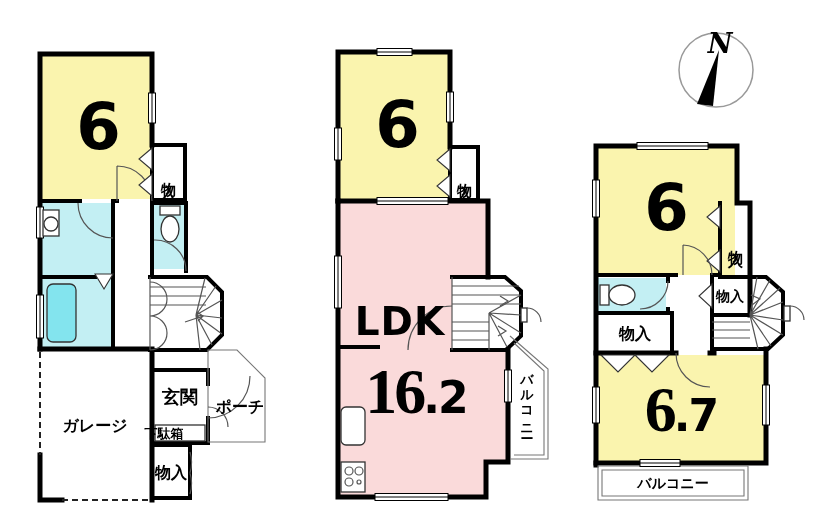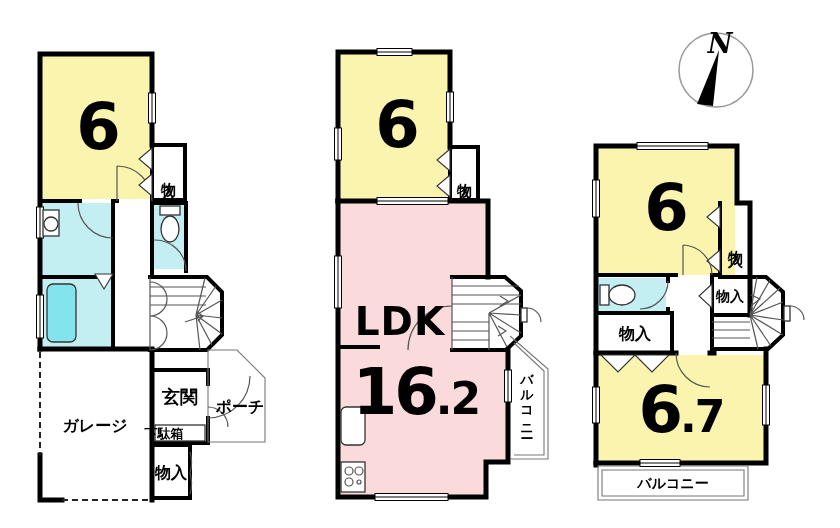--- a/index.html
+++ b/index.html
@@ -23,21 +23,21 @@
   .tubfill{fill:var(--bathtub-cyan,#83e4ee);stroke:#333;stroke-width:1.3;}
   .needle{fill:#000;}
   .compass-ring{fill:none;stroke:#999;stroke-width:1.5;}
 
   
   .lbl{position:absolute;transform:translate(-50%,-50%);font-weight:bold;
        white-space:nowrap;line-height:1;text-align:center;}
   .v{writing-mode:vertical-rl;text-orientation:upright;letter-spacing:2px;}
   .num{font-size:64px;letter-spacing:-3px;}
   .sizewrap{display:flex;align-items:baseline;}
-  .whole{font-size:64px;letter-spacing:-3px;font-weight:bold;}
+  .whole{font-size:64px;letter-spacing:-3px;font-weight:bold;font-family:Liberation Serif, serif;}
   .dec{font-size:44px;letter-spacing:-2px;font-weight:bold;}
   .ldk{font-size:39px;letter-spacing:1px;}
   .t17{font-size:18px;} .t16{font-size:16px;} .t15{font-size:15px;}
   .t14{font-size:14px;} .t13{font-size:13px;} .t11{font-size:16px;}
   .north{font-family:"DejaVu Serif","Liberation Serif",serif;
          font-style:italic;font-weight:bold;font-size:27px;}
 </style>
 </head>
 <body>
 

